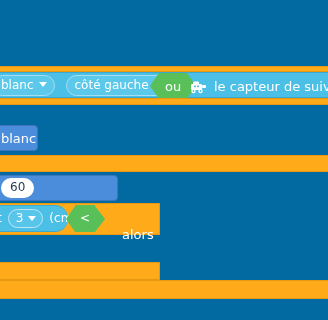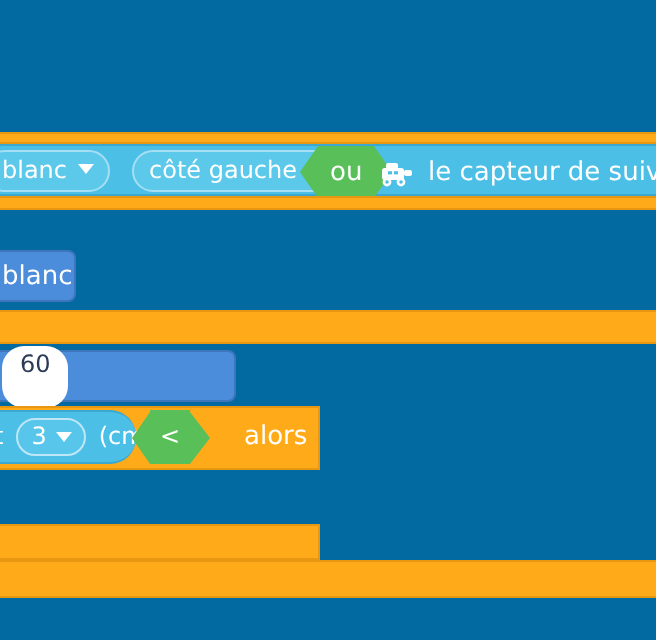--- a/index.html
+++ b/index.html
@@ -68,21 +68,21 @@
     border-color: #bde7f7;
   }
 
   
   .field-num {
     background: #ffffff;
     border-radius: 11px;
     color: #2b3a55;
     font-size: 12px;
     line-height: 13px;
-    padding: 3px 9px 15px 9px;
+    padding: 3px 9px 4px 9px;
     text-align: center;
     display: inline-block;
     min-width: 14px;
   }
 
   .caret {
     display: inline-block;
     width: 0;
     height: 0;
     border-left: 4px solid transparent;
@@ -172,20 +172,20 @@
     </div>
 
     <div style="position:absolute; left:68px; top:2px; height:27px; display:flex; align-items:center;">
       <span style="width:0;height:0;border-top:13.5px solid transparent;border-bottom:13.5px solid transparent;border-right:9px solid #59c059;"></span>
       <span style="background:#59c059;height:27px;display:flex;align-items:center;gap:6px;padding:0 5px;">
         <span class="lbl lbl-sm">&lt;</span>
       </span>
       <span style="width:0;height:0;border-top:13.5px solid transparent;border-bottom:13.5px solid transparent;border-left:10px solid #59c059;"></span>
     </div>
 
-    <span class="lbl" style="position:absolute; left:124px; top:8px;">alors</span>
+    <span class="lbl" style="position:absolute; left:124px; top:24px;">alors</span>
   </div>
 
   <div class="blk orange" style="left:-2px; top:262px; width:162px; height:18px;"></div>
 
   <div class="blk orange" style="left:-2px; top:280px; width:332px; height:19px;"></div>
 
 </div>
 
 </body></html>

